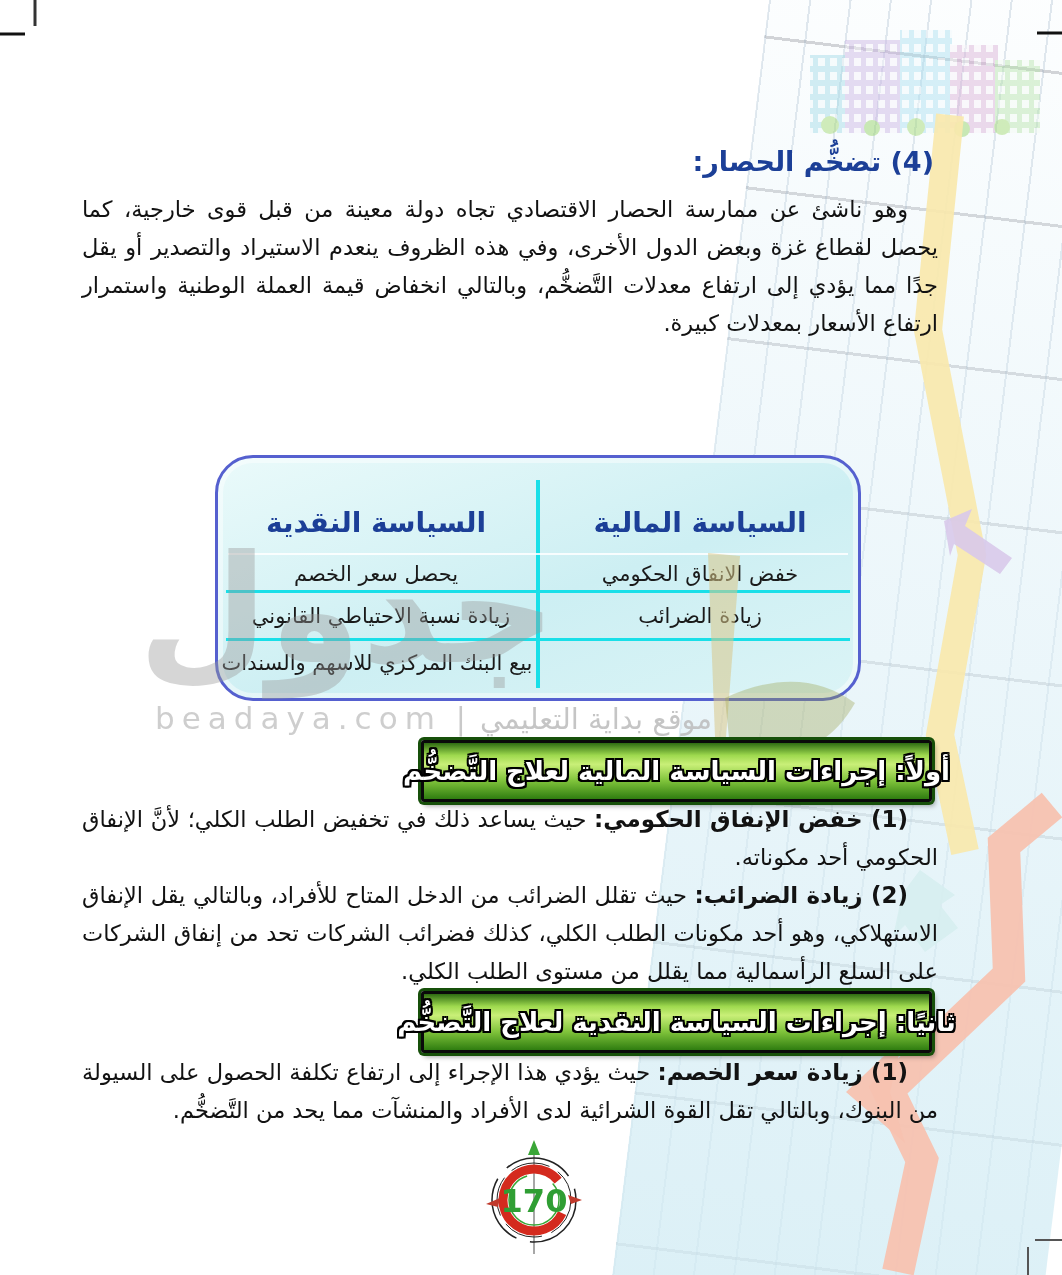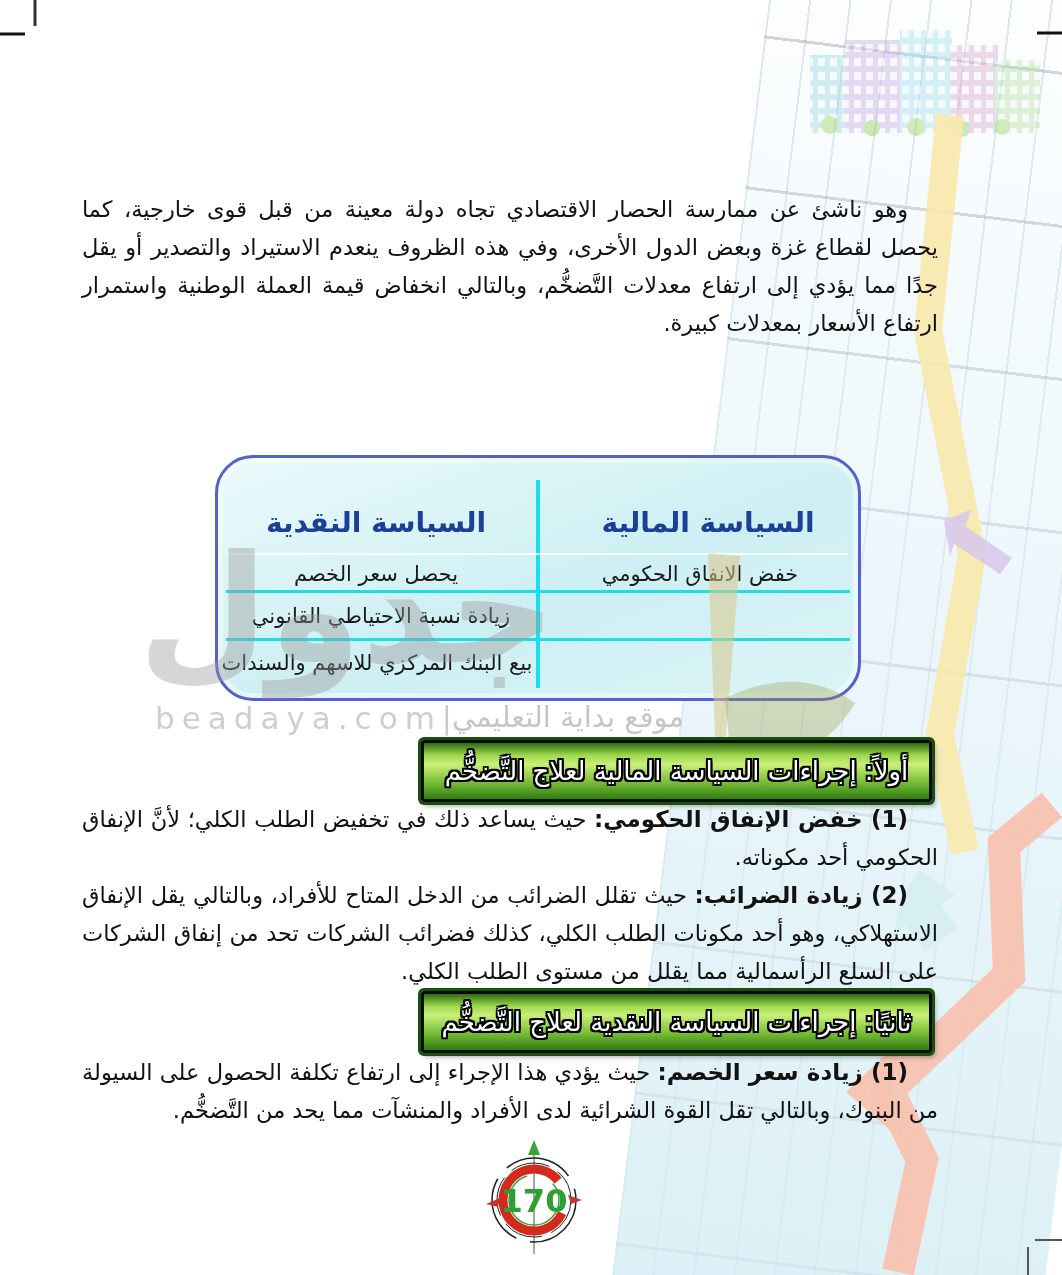--- a/index.html
+++ b/index.html
@@ -32,21 +32,21 @@
   .banner-orange .txt{font-size:29px;font-weight:bold;color:#fff;direction:rtl;
     text-shadow:-2px -2px 0 #000,2px -2px 0 #000,-2px 2px 0 #000,2px 2px 0 #000,
                 -2px 0 0 #000,2px 0 0 #000,0 -2px 0 #000,0 2px 0 #000;}
 
   
   .banner-green{position:absolute;right:130px;width:505px;height:56px;
     border:3px solid #0a0a0a;border-radius:3px;
     background:linear-gradient(180deg,#2e6b12 0%,#9ed94e 22%,#c9ef78 38%,#7ec23a 68%,#2f7d10 100%);
     box-shadow:0 0 0 3px #17500a, 3px 4px 5px rgba(0,0,0,.35);
     display:flex;align-items:center;justify-content:center;z-index:3;}
-  .banner-green .txt{font-size:26px;font-weight:normal;color:#fff;direction:rtl;white-space:nowrap;
+  .banner-green .txt{font-size:26px;font-weight:bold;color:#fff;direction:rtl;white-space:nowrap;
     text-shadow:-2px -2px 0 #000,2px -2px 0 #000,-2px 2px 0 #000,2px 2px 0 #000,
                 -2px 0 0 #000,2px 0 0 #000,0 -2px 0 #000,0 2px 0 #000;}
 
   
   .policy-table{position:absolute;left:215px;top:455px;width:640px;height:240px;
     border:3px solid #5560cf;border-radius:38px;
     background:linear-gradient(160deg,#eafafa 0%,#cdeff3 55%,#dbf4f6 100%);
     box-shadow:inset 0 0 0 5px rgba(255,255,255,.45);
     z-index:1;}
   .policy-table .divider{position:absolute;left:calc(50% - 2px);top:22px;bottom:10px;width:4px;
@@ -58,21 +58,21 @@
   .hline{position:absolute;left:8px;right:8px;height:3px;background:#19dfe8;}
   .hline-white{position:absolute;left:10px;right:10px;height:2px;background:rgba(255,255,255,.85);}
 
   .table-caption{position:absolute;left:350px;top:698px;width:450px;text-align:center;
     direction:rtl;font-size:22px;font-weight:bold;color:#111;z-index:3;}
 
   
   .wm{z-index:2;}
   .wm-logo{position:absolute;left:138px;top:520px;font-size:150px;font-weight:bold;
     color:#9a9a9a;opacity:.40;direction:rtl;letter-spacing:10px;line-height:180px;}
-  .wm-line{position:absolute;left:155px;top:700px;display:flex;align-items:flex-start;
+  .wm-line{position:absolute;left:155px;top:700px;display:flex;align-items:flex-end;gap:14px;
     opacity:.85;}
   .wm-site{font-size:31px;letter-spacing:7px;color:#c6c6c6;font-weight:500;}
   .wm-sep{font-size:30px;color:#c0c0c0;}
   .wm-label{font-size:29px;color:#bcbcbc;direction:rtl;}
 
   
   .compass{position:absolute;left:478px;top:1140px;z-index:3;}
   .pn{font-family:"DejaVu Sans",sans-serif;}
 </style>
 </head>
@@ -118,35 +118,37 @@
 
     <g stroke="#333">
       <line x1="35" y1="0" x2="35" y2="26" stroke-width="3"></line>
       <line x1="0" y1="34" x2="25" y2="34" stroke-width="3" stroke="#111"></line>
       <line x1="1037" y1="33" x2="1062" y2="33" stroke-width="3" stroke="#111"></line>
       <line x1="1035" y1="1240" x2="1062" y2="1240" stroke-width="2" stroke="#555"></line>
       <line x1="1028" y1="1247" x2="1028" y2="1275" stroke-width="2" stroke="#555"></line>
     </g>
   </svg>
 
+  <div class="heading">(4) تضخُّم الحصار:</div>
 
   <div class="para indent" style="top:190px;">وهو ناشئ عن ممارسة الحصار الاقتصادي تجاه دولة معينة من قبل قوى خارجية، كما يحصل لقطاع غزة وبعض الدول الأخرى، وفي هذه الظروف ينعدم الاستيراد والتصدير أو يقل جدًا مما يؤدي إلى ارتفاع معدلات التَّضخُّم، وبالتالي انخفاض قيمة العملة الوطنية واستمرار ارتفاع الأسعار بمعدلات كبيرة.</div>
 
 
   <div class="policy-table">
     <div class="divider"></div>
 
-    <div class="tcell thead" style="left:340px;top:38px;height:52px;text-align:right;">السياسة المالية</div>
+    <div class="tcell thead" style="left:332px;top:38px;height:52px;text-align:right;">السياسة المالية</div>
     <div class="tcell thead" style="left:8px;top:38px;height:52px;">السياسة النقدية</div>
     <div class="hline-white" style="top:95px;"></div>
 
     <div class="tcell tbody-cell" style="left:332px;top:99px;height:33px;">خفض الانفاق الحكومي</div>
     <div class="tcell tbody-cell" style="left:8px;top:99px;height:33px;">يحصل سعر الخصم</div>
     <div class="hline" style="top:132px;"></div>
 
+    <div class="tcell tbody-cell" style="left:332px;top:137px;height:41px;">زيادة الضرائب</div>
     <div class="tcell tbody-cell" style="left:8px;top:137px;height:41px;width:310px;">زيادة نسبة الاحتياطي القانوني</div>
     <div class="hline" style="top:180px;"></div>
 
     <div class="tcell tbody-cell" style="left:332px;top:185px;height:40px;"></div>
     <div class="tcell tbody-cell" style="left:0px;top:185px;height:40px;width:318px;">بيع البنك المركزي للاسهم والسندات</div>
   </div>
 
 
   <div class="layer wm">
     <div class="wm-logo">جدول</div>

